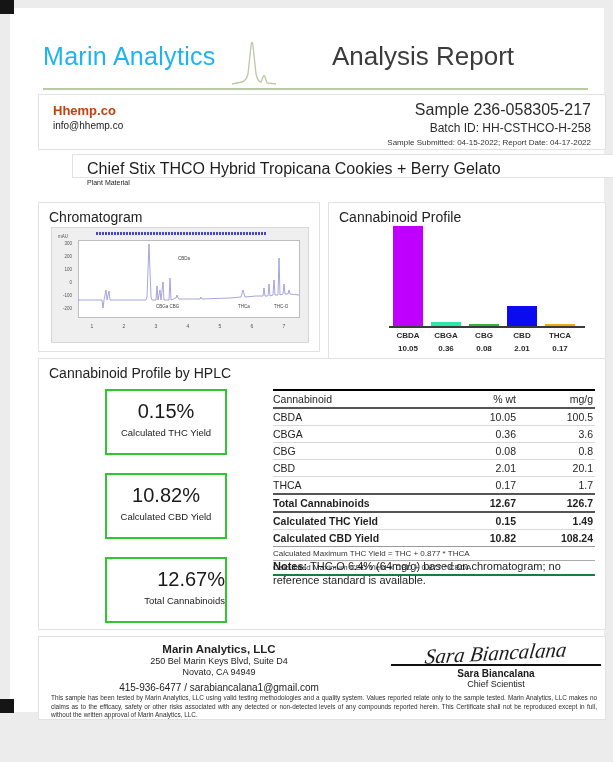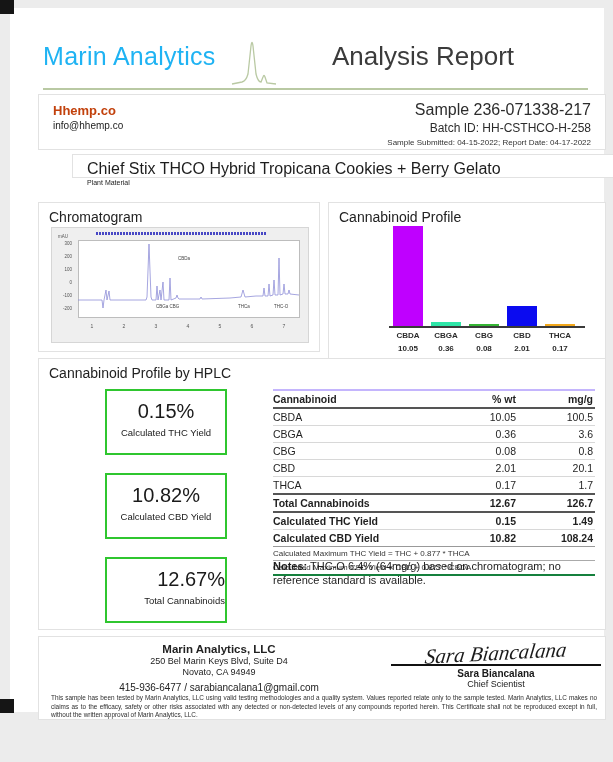--- a/index.html
+++ b/index.html
@@ -52,21 +52,21 @@
 
   
   #hplc-card { left:28px; top:350px; width:568px; height:272px; padding:6px 10px; }
   .yield-box { position:absolute; left:66px; width:122px; height:66px; border:2px solid #2fc62f; background:#fff; text-align:center; }
   .yield-value { font-size:20px; color:#1a1a1a; margin-top:9px; }
   .yield-label { font-size:9.5px; color:#1a1a1a; margin-top:4px; }
 
   #hplc-table { position:absolute; left:234px; top:30px; width:322px; border-collapse:collapse; font-size:10.5px; color:#1f1f1f; }
   #hplc-table td { padding:2px 2px 2px 0; }
   .col-wt, .col-mgg { text-align:right; }
-  .thead td { font-weight:bold; border-top:2px solid #c4b5fd; border-bottom:2px solid #555; }
+  .thead td { font-weight:normal; border-top:2px solid #000000; border-bottom:2px solid #555; }
   .trow td { border-bottom:1px solid #d8d8d8; }
   .trow-total td, .trow-thc td, .trow-cbd td { font-weight:bold; }
   .trow-total td { border-top:2px solid #555; border-bottom:2px solid #555; }
   .trow-thc td { border-bottom:1px solid #d8d8d8; }
   .trow-cbd td { border-bottom:1px solid #999; }
   .footnote td { font-size:8px; color:#333; border-bottom:1px solid #aaa; padding:2px 0; }
   .footnote-last td { border-bottom:2px solid #15803d;margin-left:22px; }
   #notes { position:absolute; left:234px; top:200px; width:322px; font-size:11px; color:#1c1c1c; line-height:1.3; }
   #notes b { font-weight:bold; }
 
@@ -94,21 +94,21 @@
     <svg id="peak-icon" width="48" height="54" viewBox="0 0 48 54">
       <path d="M2,48 L12,46 Q16,45 18,38 L21,10 Q22,3 23,10 L26,38 Q28,46 31,46 L33,41 Q34,38 35,41 L37,47 L46,48" fill="none" stroke="#b9c9a3" stroke-width="1.3"></path>
     </svg>
     <div id="report-title">Analysis Report</div>
     <div id="header-rule"></div>
 
     <div class="card" id="client-card">
       <div class="client-name">Hhemp.co</div>
       <div class="client-email">info@hhemp.co</div>
       <div class="sample-block">
-        <div class="sample-id">Sample 236-071338-217</div>
+        <div class="sample-id">Sample 236-058305-217</div>
         <div class="sample-batch">Batch ID: HH-CSTHCO-H-258</div>
         <div class="sample-dates">Sample Submitted: 04-15-2022;  Report Date: 04-17-2022</div>
       </div>
     </div>
 
     <div class="card" id="product-card">
       <div class="product-name">Chief Stix THCO Hybrid Tropicana Cookies + Berry Gelato</div>
       <div class="product-type">Plant Material</div>
     </div>
 

